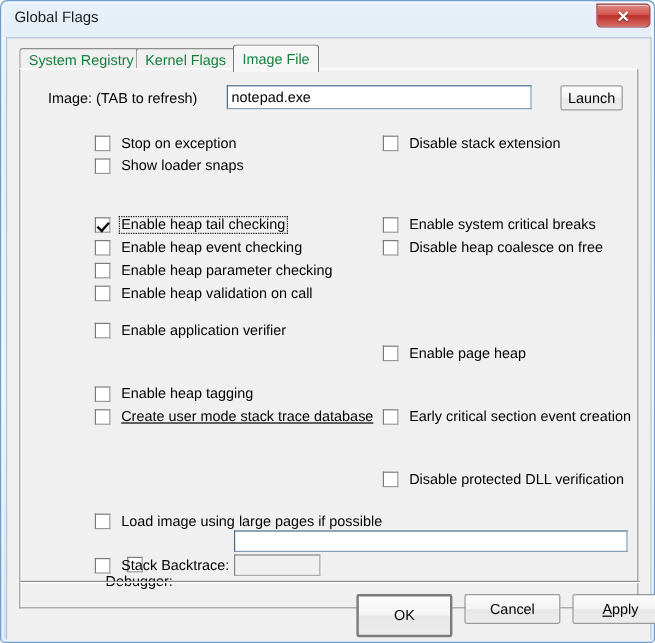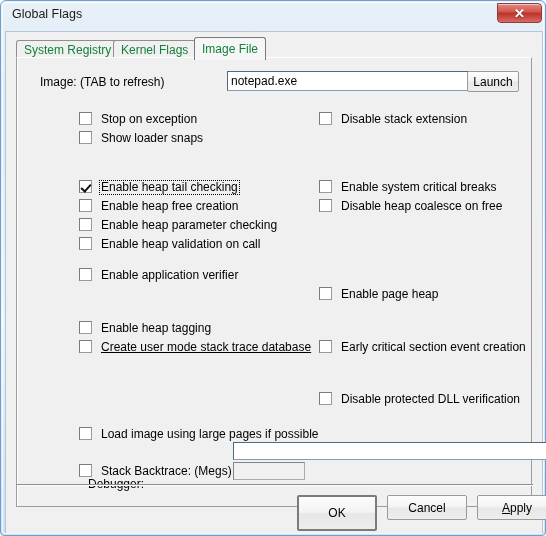--- a/index.html
+++ b/index.html
@@ -144,20 +144,21 @@
     color: #000;
     white-space: nowrap;
     line-height: 14px;
   }
 
   
   .cbrow {
     position: absolute;
     height: 15px;
     display: flex;
+    align-items: center;
     white-space: nowrap;
     cursor: default;
     padding-left: 36px;
   }
   .cbbox {
     width: 13px;
     height: 13px;
     box-sizing: border-box;
     background: #ffffff;
     border: 1px solid #9a9a9a;
@@ -197,21 +198,20 @@
     border: 1px solid #7f9db9;
     border-top-color: #4a6a86;
     border-left-color: #4a6a86;
     font-family: "Liberation Sans", sans-serif;
     font-size: 12px;
     color: #000;
     padding: 2px 3px;
     line-height: 14px;
     overflow: hidden;
     white-space: nowrap;
-    margin-left: 38px;
   }
   .tinput.disabled {
     background: #f0f0f0;
     border-color: #a9a9a9;
     border-top-color: #848484;
     border-left-color: #848484;
     color: #6d6d6d;
   }
 
   
@@ -286,21 +286,21 @@
         <span class="cbbox checked"></span>
         <span class="cbtext">Enable heap tail checking</span>
       </div>
 
       <div class="cbrow" style="left:26px; top:73px;">
         <span class="cbbox"></span>
         <span class="cbtext">Show loader snaps</span>
       </div>
       <div class="cbrow" style="left:26px; top:141px;">
         <span class="cbbox"></span>
-        <span class="cbtext">Enable heap free creation</span>
+        <span class="cbtext">Enable heap event checking</span>
       </div>
       <div class="cbrow" style="left:26px; top:160px;">
         <span class="cbbox"></span>
         <span class="cbtext">Enable heap parameter checking</span>
       </div>
       <div class="cbrow" style="left:26px; top:179px;">
         <span class="cbbox"></span>
         <span class="cbtext">Enable heap validation on call</span>
       </div>
 

